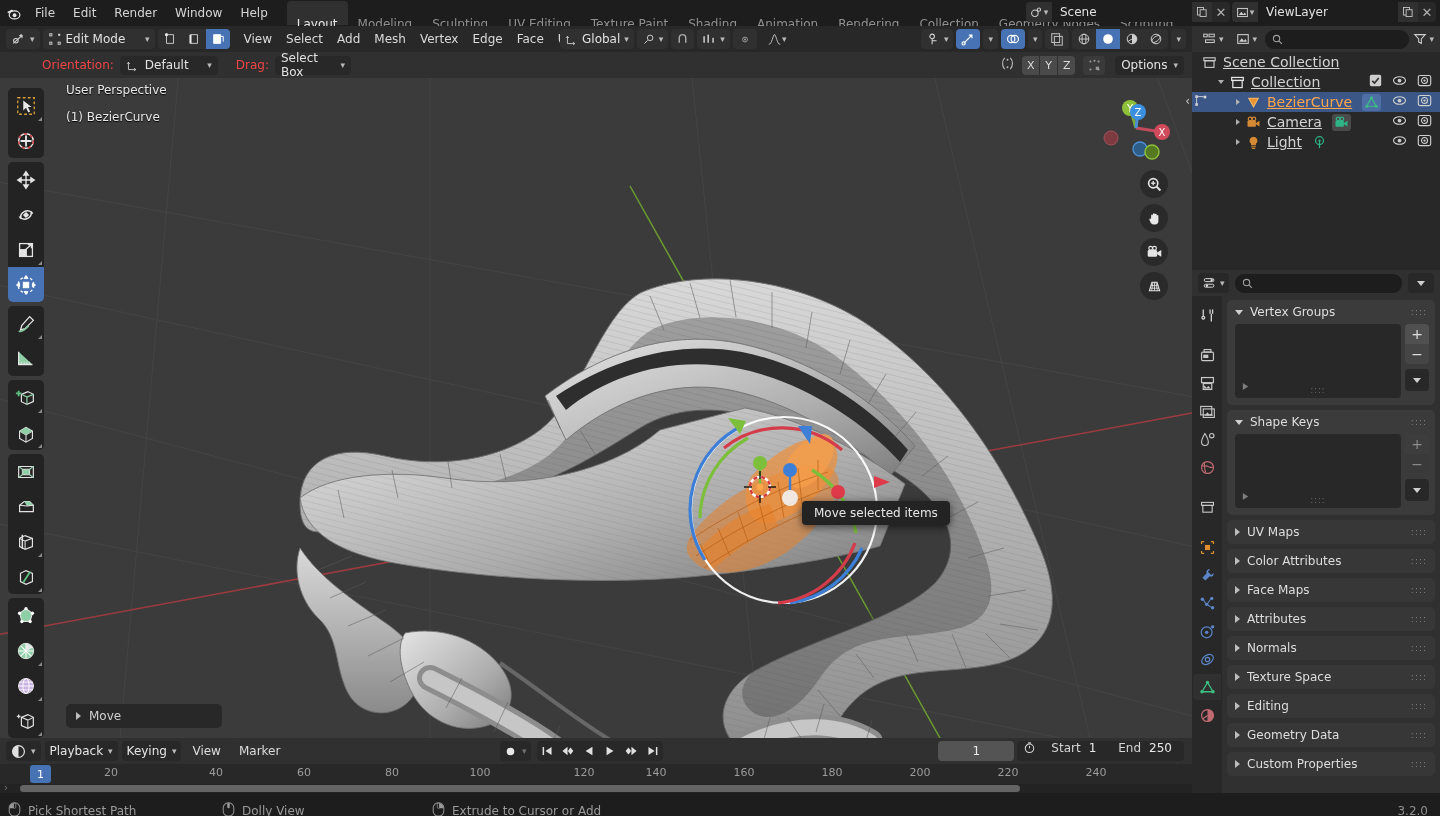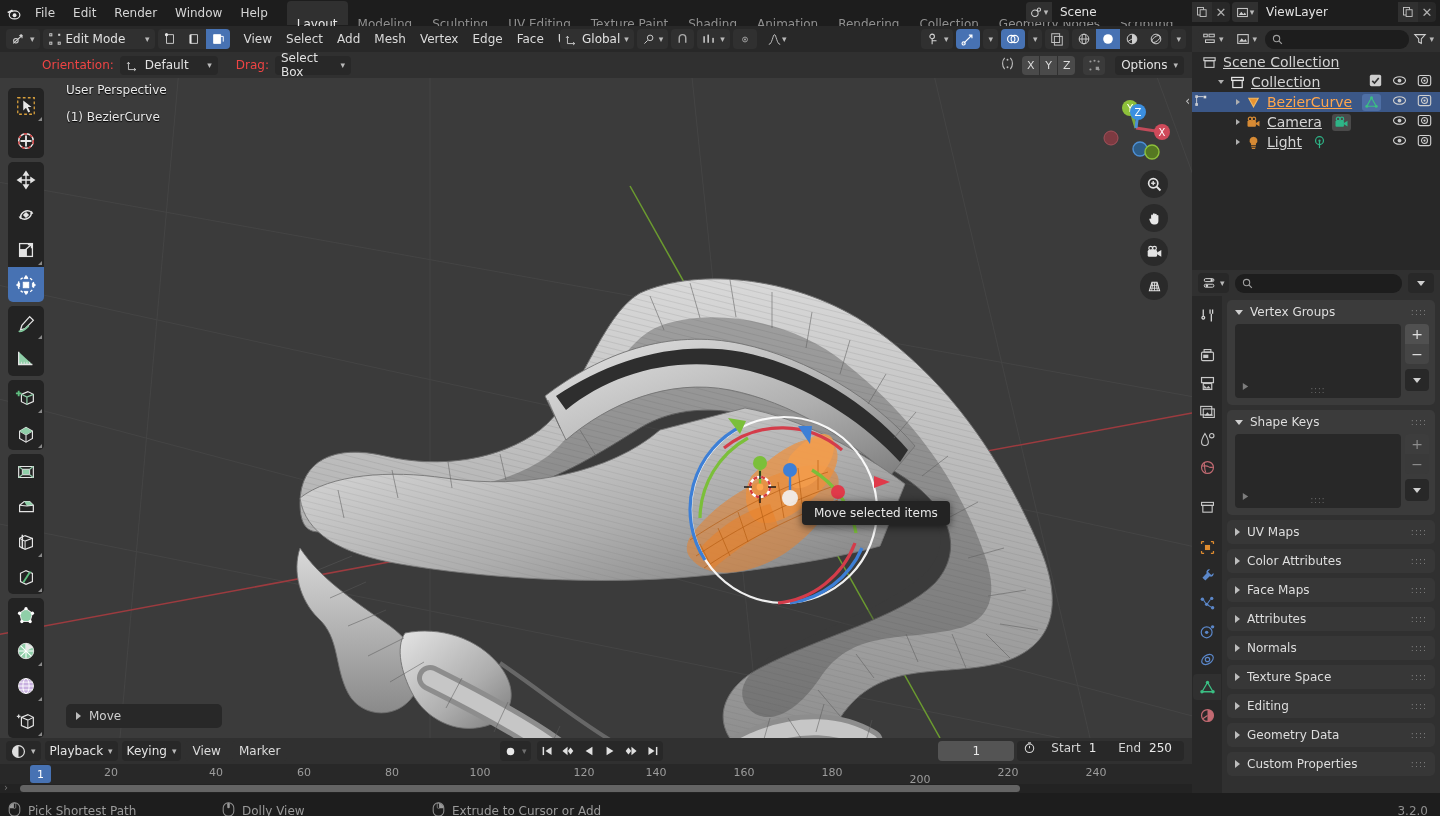--- a/index.html
+++ b/index.html
@@ -1008,21 +1008,21 @@
       <div class="tl-playhead" style="left:30px;">1</div>
     <div class="tl-tick" style="left: 111px;">20</div>
         <div class="tl-tick" style="left: 216px;">40</div>
         <div class="tl-tick" style="left: 304px;">60</div>
         <div class="tl-tick" style="left: 392px;">80</div>
         <div class="tl-tick" style="left: 480px;">100</div>
         <div class="tl-tick" style="left: 584px;">120</div>
         <div class="tl-tick" style="left: 656px;">140</div>
         <div class="tl-tick" style="left: 744px;">160</div>
         <div class="tl-tick" style="left: 832px;">180</div>
-        <div class="tl-tick" style="left: 920px; margin-top: 7px;">200</div>
+        <div class="tl-tick" style="left: 920px;">200</div>
         <div class="tl-tick" style="left: 1008px;">220</div>
         <div class="tl-tick" style="left: 1096px;">240</div>
       </div>
     <div class="tl-scroll">
       <div class="tl-scroll-bar" style="width:1000px;"></div>
       <div style="position:absolute;left:4px;top:-2px;color:#777;font-size:10px;">›</div>
     </div>
   </div>
 
   <div class="outliner">

